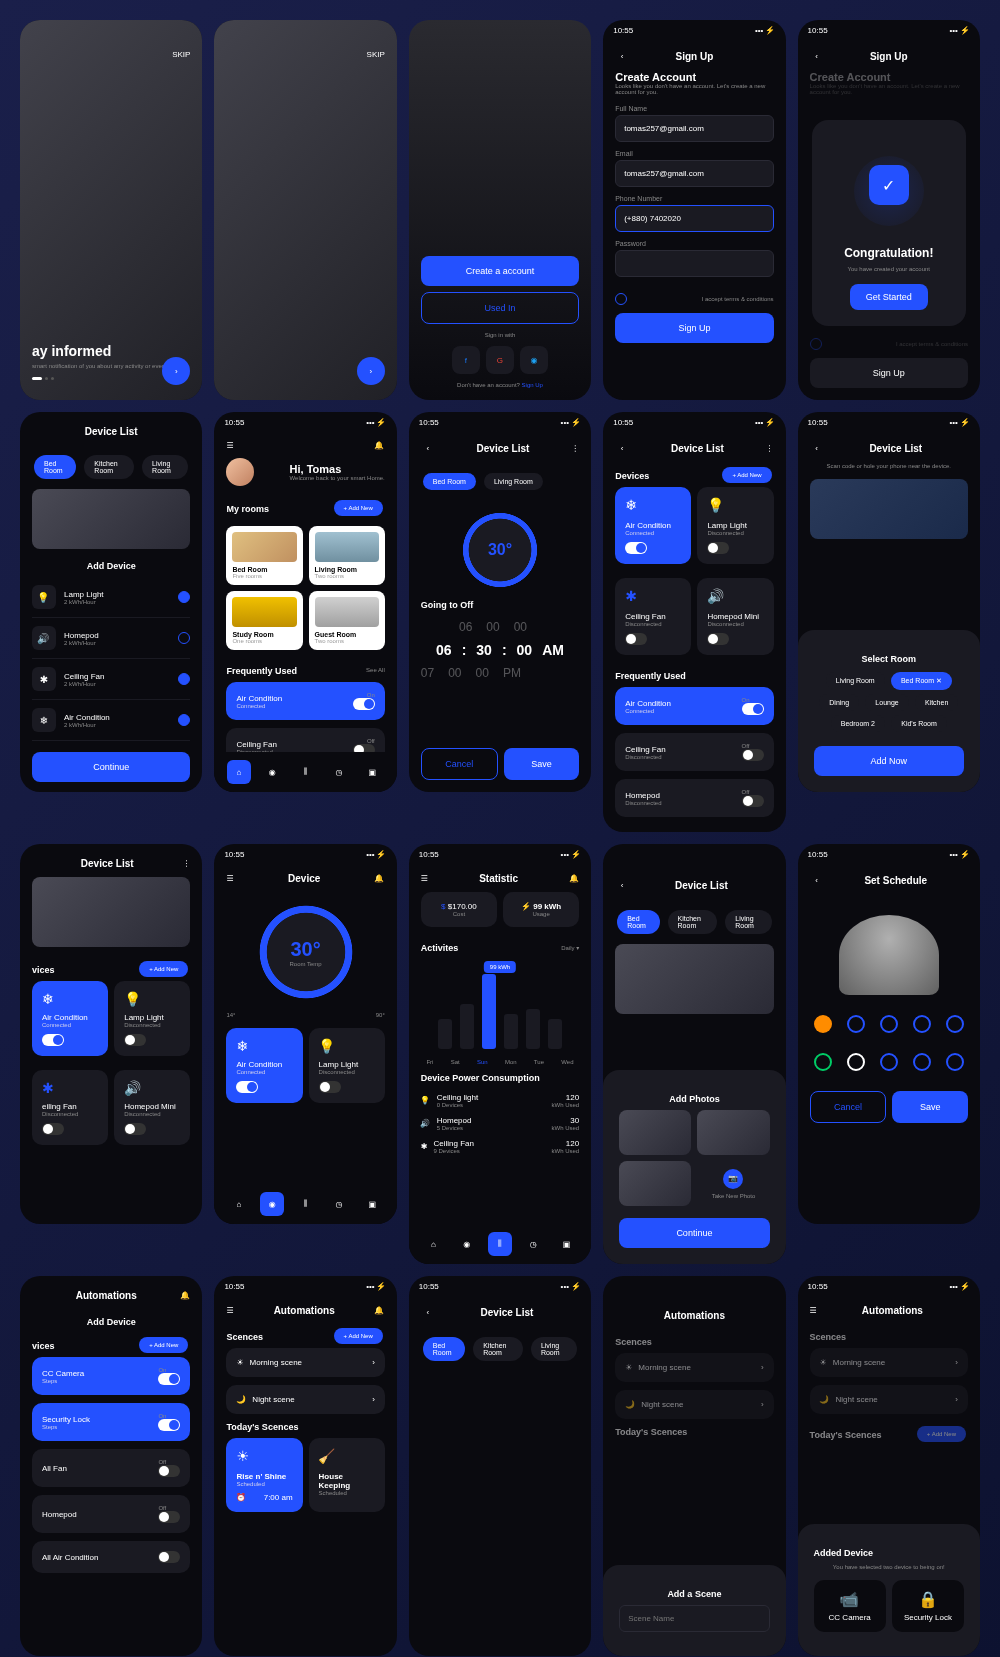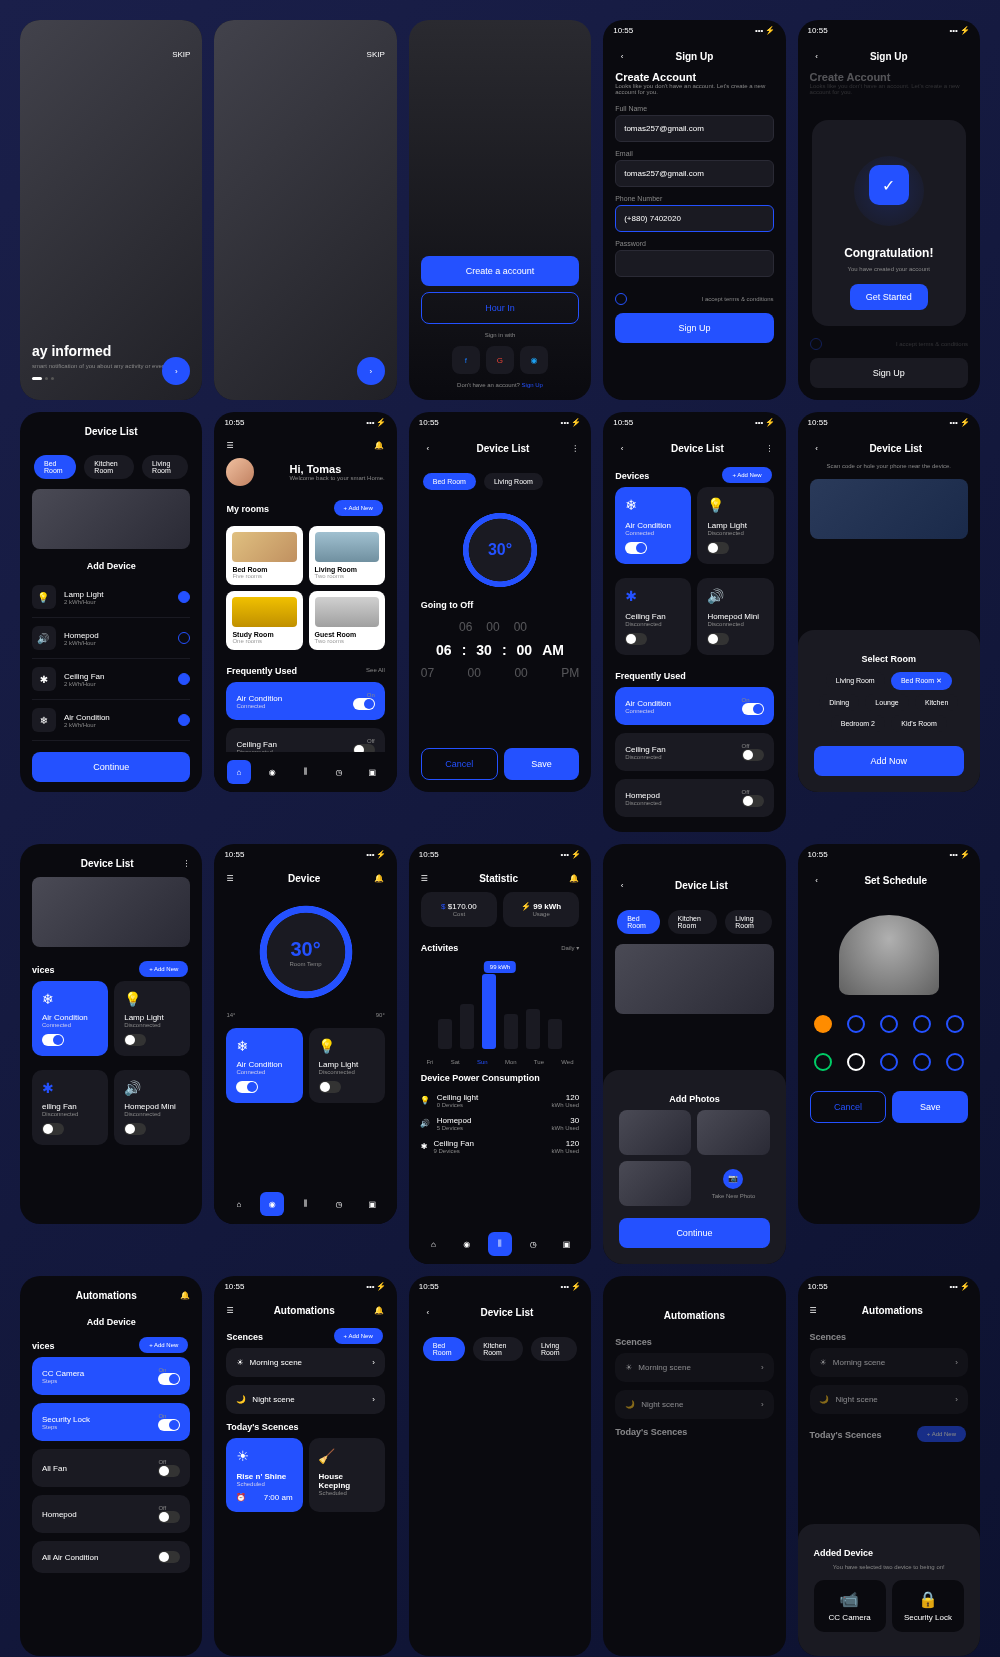--- a/index.html
+++ b/index.html
@@ -82,21 +82,21 @@
 
 <div class="phone">
   <div class="onboard-img"></div>
   <span class="skip">SKIP</span>
   <div class="next-btn">›</div>
 </div>
 
 <div class="phone" style="background:linear-gradient(#2a2a30,#0a0a0f)">
   <div style="position:absolute;bottom:12px;left:12px;right:12px">
     <button class="btn">Create a account</button>
-    <button class="btn btn-outline" style="margin-top:6px">Hour In</button>
+    <button class="btn btn-outline" style="margin-top:6px">Used In</button>
     <div class="sub" style="text-align:center;margin:8px 0">Sign in with</div>
     <div class="row" style="justify-content:center">
       <div class="social" style="color:#1877f2">f</div>
       <div class="social" style="color:#ea4335">G</div>
       <div class="social" style="color:#1da1f2">◉</div>
     </div>
     <div class="sub" style="text-align:center;margin-top:8px"><span>Don't have an account?</span> <span style="color:#2451ff">Sign Up</span></div>
   </div>
 </div>
 
@@ -310,21 +310,21 @@
   <div class="content">
     <div class="section-title">Going to Off</div>
     <div style="text-align:center;margin:10px 0">
       <div class="row" style="justify-content:center;gap:14px;opacity:0.3;font-size:12px">
             <span>06</span>
             <span>00</span>
             <span>00</span>
             <span></span>
           </div>
       <div class="row" style="justify-content:center;gap:10px;font-size:14px;font-weight:700;margin:8px 0"><span>06</span>:<span>30</span>:<span>00</span><span>AM</span></div>
-      <div class="row" style="justify-content:space-between;gap:14px;opacity:0.3;font-size:12px">
+      <div class="row" style="justify-content:flex-start;gap:14px;opacity:0.3;font-size:12px">
             <span>07</span>
             <span>00</span>
             <span>00</span>
             <span>PM</span>
           </div>
     </div>
   </div>
   <div style="position:absolute;bottom:12px;left:12px;right:12px" class="row">
     <button class="btn btn-outline">Cancel</button>
     <button class="btn">Save</button>
@@ -823,20 +823,24 @@
         </div>
     <div class="card flex">
           <div class="flex" style="gap:6px">
             <span>🌙</span>
             <span>Night scene</span>
           </div>
           <span>›</span>
         </div>
     <div class="section-title">Today's Scences</div>
   </div>
+  <div class="modal">
+    <div class="section-title" style="text-align:center">Add a Scene</div>
+    <input class="input" placeholder="Scene Name" style="">
+  </div>
 </div>
 
 <div class="phone">
   <div class="status">
         <span>10:55</span>
         <span>••• ⚡</span>
       </div>
   <div class="header">
         <span>☰</span>
         <span class="title">Automations</span>

